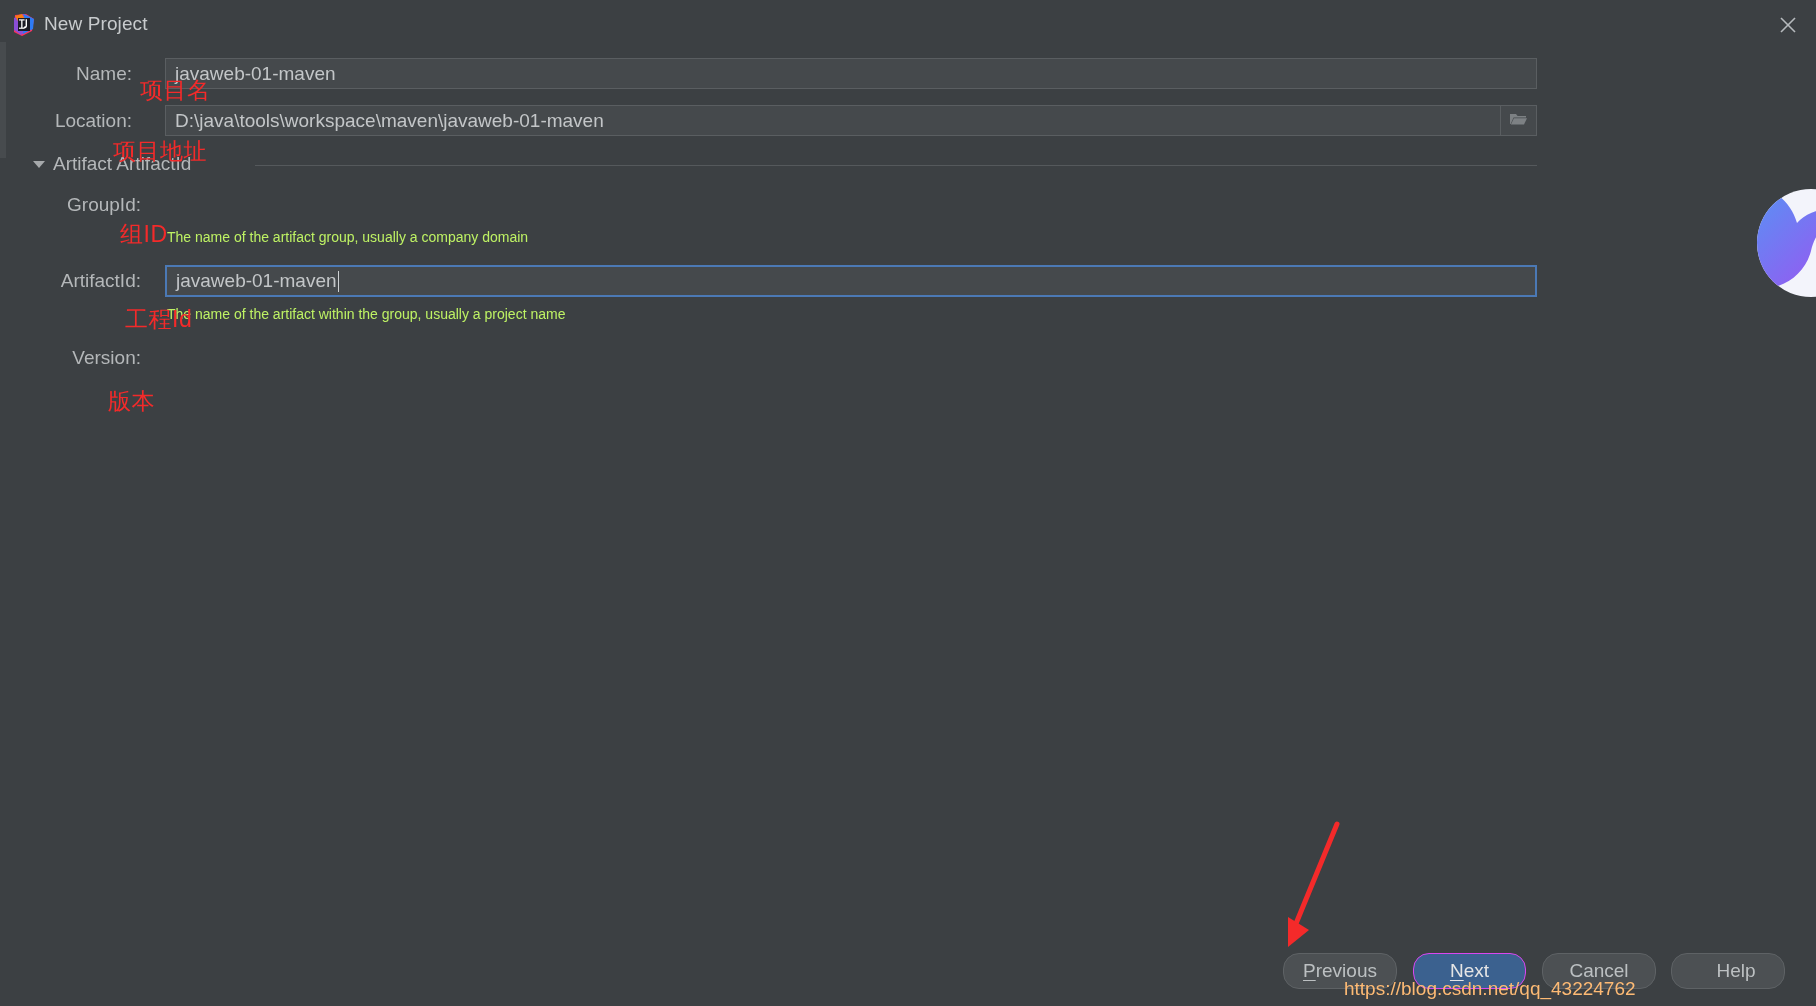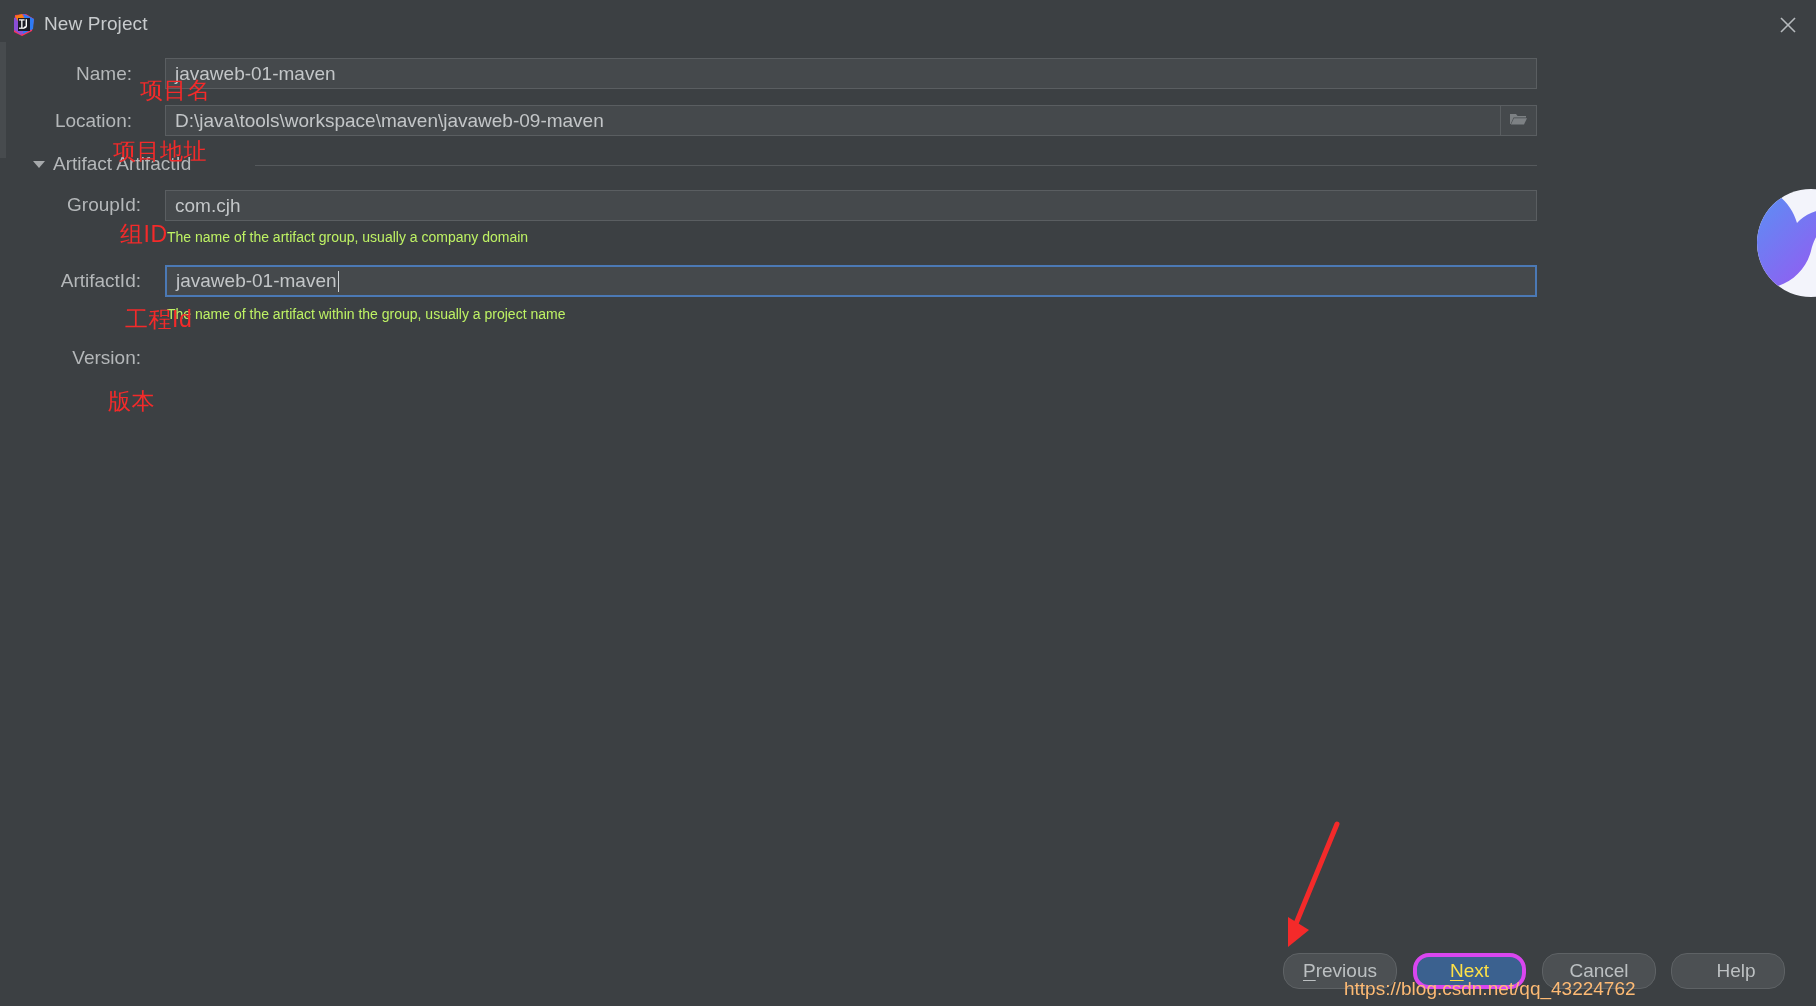--- a/index.html
+++ b/index.html
@@ -149,22 +149,22 @@
     align-items: center;
     justify-content: center;
     font-size: 19px;
     cursor: pointer;
     background: #4c5053;
     border: 1px solid #5e6265;
     color: #bcc0c2;
   }
   .btn.primary {
     background: #3b618f;
-    border: 4px solid #d946ef;
-    color: #fde047;
+    border: 1px solid #d946ef;
+    color: #e5e5e5;
   }
   .btn u { text-underline-offset: 3px; }
 
   
   .anno {
     position: absolute;
     color: #f42a2a;
     font-size: 23px;
     font-weight: 500;
     white-space: nowrap;
@@ -232,41 +232,38 @@
 
   <div class="left-edge"></div>
 
   <div class="form-label" style="left:32px; top:63px; width:100px;">Name:</div>
   <div class="field" style="left:165px; top:58px; width:1372px; height:31px;">
     <span>javaweb-01-maven</span>
   </div>
 
   <div class="form-label" style="left:32px; top:110px; width:100px;">Location:</div>
   <div class="field" style="left:165px; top:105px; width:1336px; height:31px;">
-    <span>D:\java\tools\workspace\maven\javaweb-09-maven</span>
+    <span>D:\java\tools\workspace\maven\javaweb-01-maven</span>
   </div>
   <div class="browse-btn" style="left:1501px; top:105px; height:31px;">
     <span>
       <svg width="19" height="16" viewBox="0 0 19 16">
         <path d="M1 3 h6 l1.6 2 h8.4 v1.5 H4.6 L1.6 13 H1 Z" fill="#7d8184"></path>
         <path d="M4.9 7.2 H18 l-3 6.2 H1.9 Z" fill="#7d8184"></path>
       </svg>
     </span>
   </div>
 
   <div class="section-header" style="left:33px; top:153px;">
     <span class="tri"></span>
     <span class="section-title">Artifact ArtifactId</span>
   </div>
   <div class="section-rule" style="left:255px; top:165px; width:1282px;"></div>
 
   <div class="form-label" style="left:0px; top:194px; width:141px;">GroupId:</div>
-  <div class="field" style="left:165px; top:190px; width:1372px; height:31px;">
-    <span>com.cjh</span>
-  </div>
   <div class="hint" style="left:167px; top:229px;">The name of the artifact group, usually a company domain</div>
 
   <div class="form-label" style="left:0px; top:270px; width:141px;">ArtifactId:</div>
   <div class="field focused" style="left:165px; top:265px; width:1372px; height:32px;">
     <span>javaweb-01-maven</span>
       <span class="caret"></span>
   </div>
   <div class="hint" style="left:167px; top:306px;">The name of the artifact within the group, usually a project name</div>
 
   <div class="form-label" style="left:0px; top:347px; width:141px;">Version:</div>

